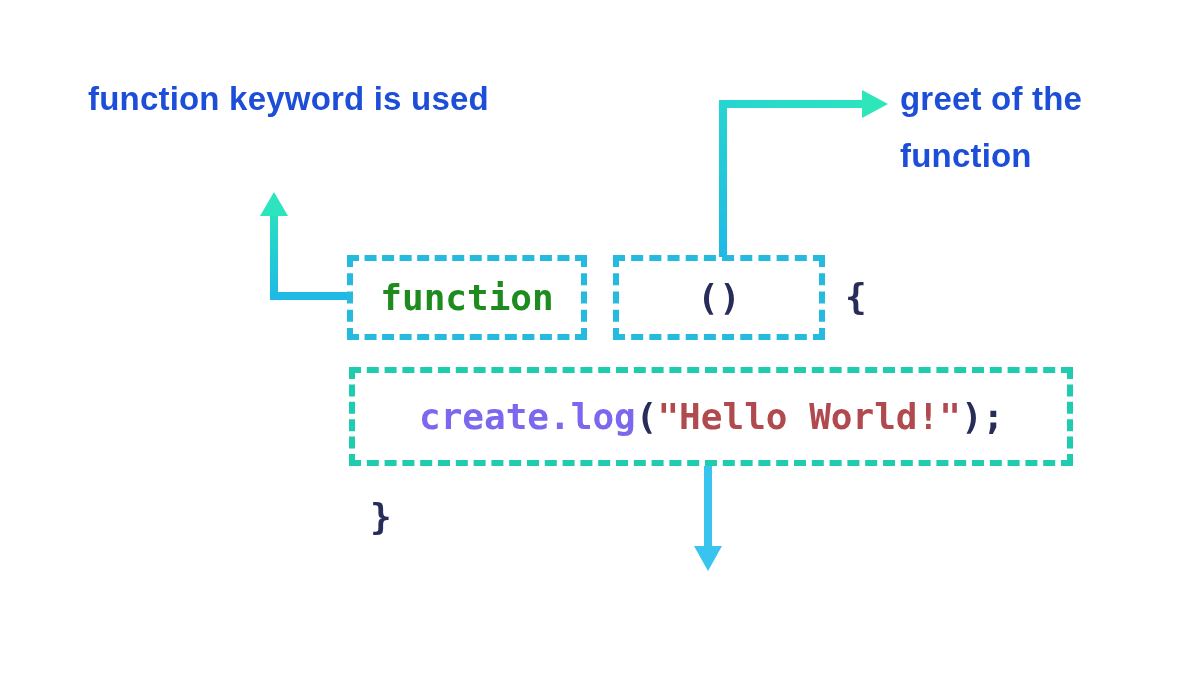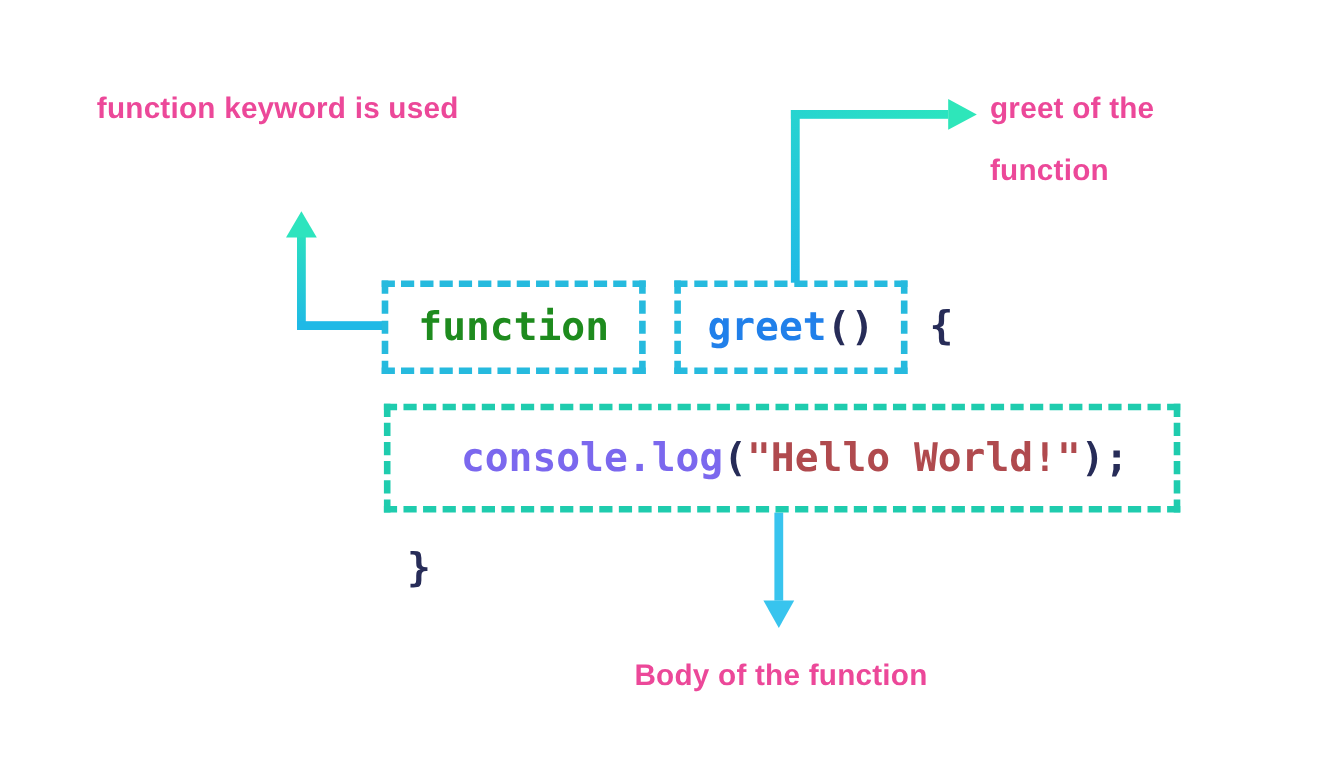--- a/index.html
+++ b/index.html
@@ -10,23 +10,23 @@
     height: 697px;
     background: #ffffff;
     overflow: hidden;
     font-family: "Liberation Sans", sans-serif;
   }
 
   
   .anno {
     position: absolute;
     font-weight: bold;
-    font-size: 27px;
+    font-size: 33px;
     line-height: 57px;
-    color: #ec4899;
+    color: #1d4ed8;
     letter-spacing: 0.2px;
     white-space: nowrap;
   }
   .anno-keyword { left: 88px;  top: 70px; }
   .anno-name    { left: 900px; top: 70px; }
   .anno-body    { left: 530px; top: 586px; width: 360px; text-align: center; }
 
   
   .code-box {
     position: absolute;
@@ -140,26 +140,25 @@
   <div class="arrow-head name-arrow-head"></div>
 
   <div class="arrow-seg body-arrow-v"></div>
   <div class="arrow-head body-arrow-head"></div>
 
   <div class="code-box box-function">
     <span class="kw">function</span>
   </div>
 
   <div class="code-box box-greet">
-    <span class="fn-name">greet</span><span class="punct">()</span>
+    <span class="punct">()</span>
   </div>
 
   <div class="code-text punct open-brace">{</div>
 
   <div class="code-box box-body">
-    <span class="builtin">console.log</span><span class="punct">(</span><span class="string">"Hello World!"</span><span class="punct">);</span>
+    <span class="builtin">create.log</span><span class="punct">(</span><span class="string">"Hello World!"</span><span class="punct">);</span>
   </div>
 
   <div class="code-text punct close-brace">}</div>
 
-  <div class="anno anno-body">Body of the function</div>
 
 </div>
 
 </body></html>

